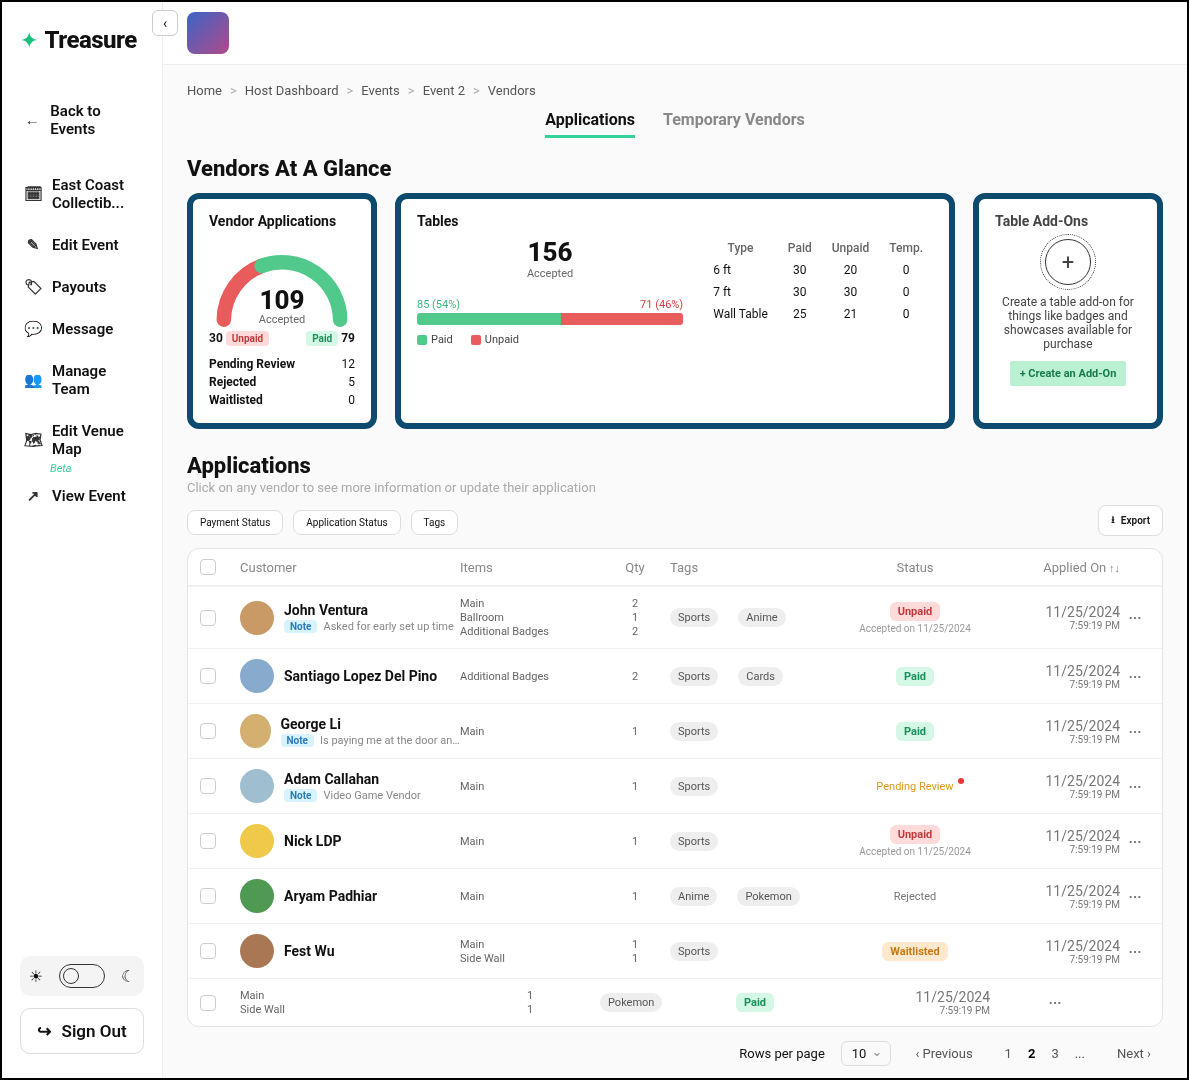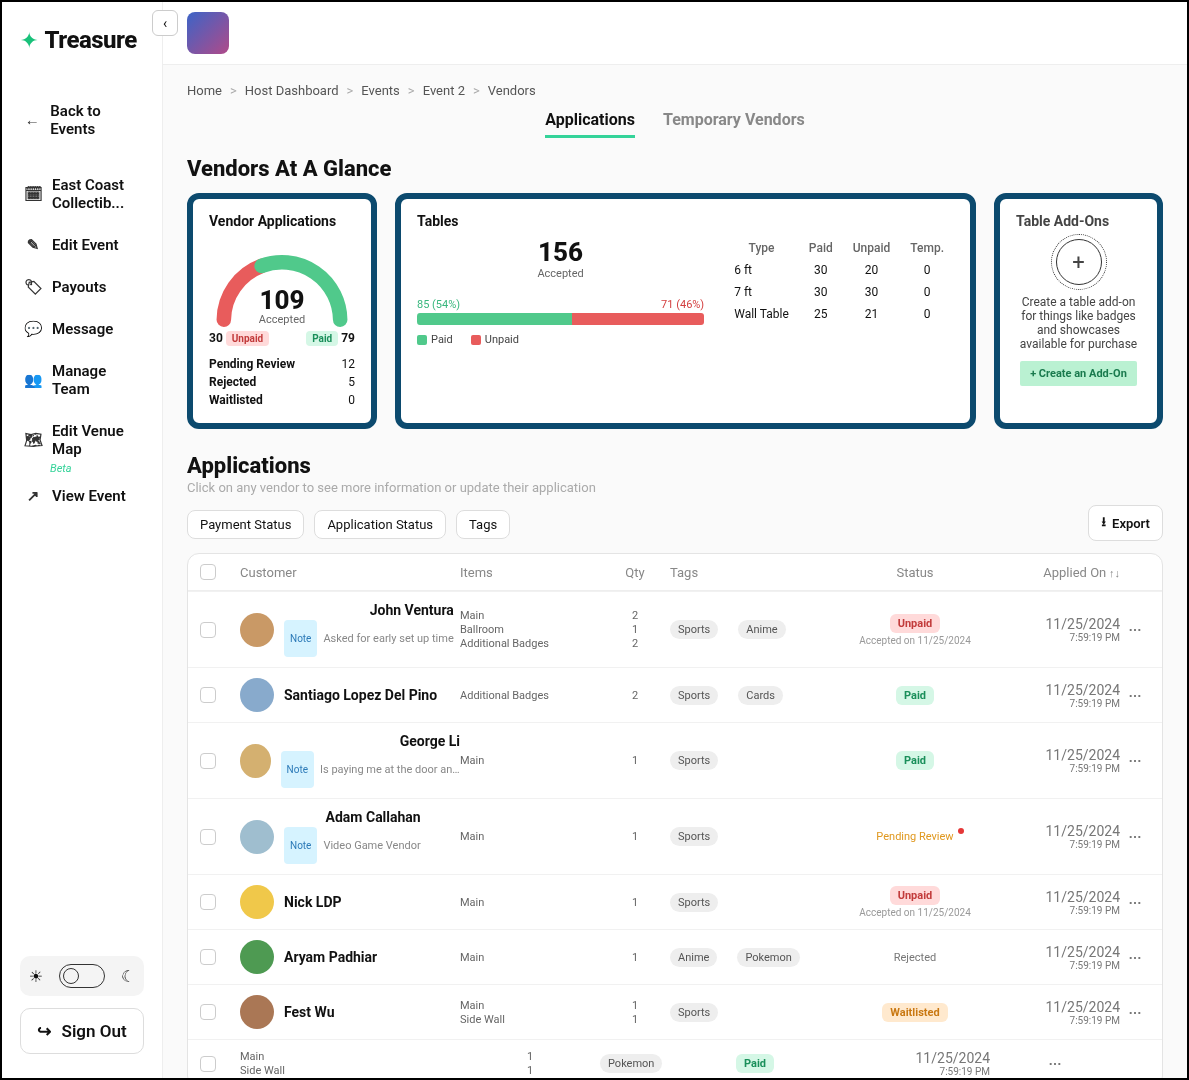--- a/index.html
+++ b/index.html
@@ -126,43 +126,43 @@
 .progress-labels .left{color:#39b77e;} .progress-labels .right{color:#d44040;}
 .progress { height:12px; border-radius:3px; overflow:hidden; display:flex; }
 .progress .paid{ background:#50c98b;} .progress .unpaid{background:#e85c5c;}
 .bar-legend{display:flex; gap:18px; font-size:11px; margin-top:8px; color:#444;}
 .bar-legend .dot{display:inline-block;width:10px;height:10px;border-radius:2px;margin-right:4px;vertical-align:middle;}
 .tables-right { font-size:12px;}
 .tables-right table{ border-collapse:collapse;}
 .tables-right td,.tables-right th{ padding:4px 10px; text-align:center; font-size:12px;}
 .tables-right th{color:#666;font-weight:500;}
 .tables-right td.type{text-align:left;}
-.card-addons { width:169px; text-align:center; font-size:12px; color:#444;}
+.card-addons { width:190px; text-align:center; font-size:12px; color:#444;}
 .addons-icon{width:46px;height:46px;border:1.5px solid #333;border-radius:50%;margin:10px auto;display:flex;align-items:center;justify-content:center;font-size:22px;position:relative;}
 .addons-icon::before{content:"";position:absolute;inset:-6px;border:1.5px dotted #333; border-radius:50%;}
 .addons-btn{margin-top:10px;display:inline-block;background:#baf1d2;color:#1a7a4e;font-size:11px;font-weight:700;padding:6px 10px;border-radius:2px;cursor:pointer;}
 
 .apps-head{ margin-top:24px;}
 .apps-head h2{font-size:22px;font-weight:800;}
 .apps-head .sub{font-size:13px;color:#aaa;margin-top:2px;}
 .filter-row{display:flex;gap:10px;margin-top:10px;align-items:center;}
-.filter-pill,.export-btn{border:1px solid #ddd;border-radius:8px;padding:6px 12px;font-size:13px;background:#fff;cursor:pointer;text-align:right;}
+.filter-pill,.export-btn{border:1px solid #ddd;border-radius:8px;padding:6px 12px;font-size:10px;background:#fff;cursor:pointer;text-align:right;}
 .export-btn{margin-left:auto;display:flex;align-items:center;gap:6px;font-weight:600;}
 
 .table-card{background:#fff;border:1px solid #e4e4e4;border-radius:12px;margin-top:12px;overflow:hidden;}
 .thead,.trow{display:grid;grid-template-columns:40px 220px 140px 70px 170px 150px 130px 30px;align-items:center;padding:10px 12px;}
 .thead{color:#888;font-size:13px;border-bottom:1px solid #eee;}
 .trow{border-top:1px solid #f1f1f1;font-size:13px;}
 .chk{width:16px;height:16px;border:1.5px solid #ccc;border-radius:4px;}
 .cust-cell{display:flex;align-items:center;gap:10px;}
 .avatar{width:34px;height:34px;border-radius:50%;background:#ccc;}
-.cust-meta{display:flex;flex-direction:column;text-align:right;}
+.cust-meta{display:flex;flex-direction:column;}
 .cust-name{font-weight:700;font-size:14px;}
 .note-row{display:flex;align-items:center;gap:6px;margin-top:2px;}
-.note-pill{background:#d6f3ff;color:#2c7ab8;font-size:10px;font-weight:400;padding:13px 6px;border-radius:4px;}
+.note-pill{background:#d6f3ff;color:#2c7ab8;font-size:10px;font-weight:700;padding:1px 6px;border-radius:4px;}
 .note-txt{font-size:11px;color:#888;max-width:140px;white-space:nowrap;overflow:hidden;text-overflow:ellipsis;}
 .items-cell{font-size:11px;color:#666;display:flex;flex-direction:column;gap:1px;}
 .qty-cell{font-size:11px;color:#666;text-align:center;display:flex;flex-direction:column;gap:1px;}
 .tags-cell{display:flex;gap:20px;flex-wrap:wrap;align-items:center;}
 .tag{background:#eee;color:#555;font-size:11px;padding:3px 8px;border-radius:10px;}
 .status-cell{text-align:center;font-size:11px;}
 .st-badge{display:inline-block;padding:3px 8px;border-radius:6px;font-weight:700;}
 .st-unpaid{background:#ffdada;color:#c23b3b;}
 .st-paid{background:#d5f7e6;color:#1a8f5a;}
 .st-pending{color:#e0981e;position:relative;}

